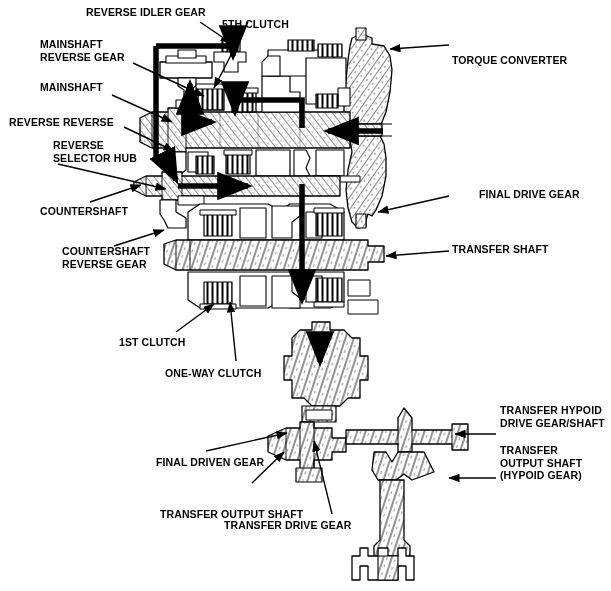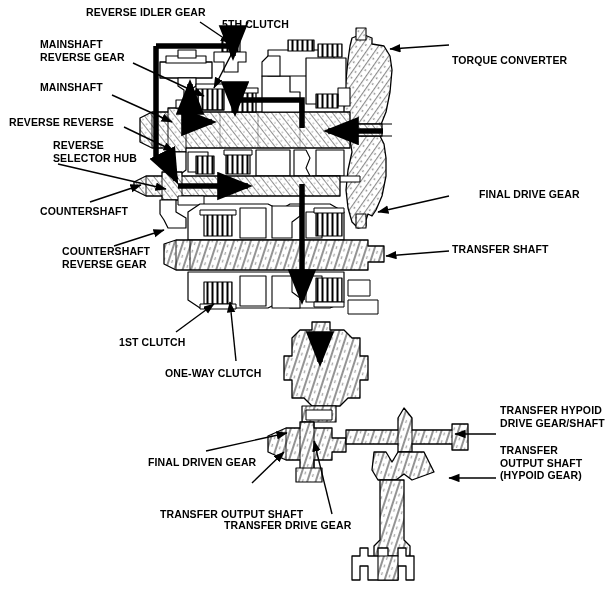--- a/index.html
+++ b/index.html
@@ -238,21 +238,21 @@
 SELECTOR HUB</div>
       <div class="lbl" style="left: 452px; top: 188px; padding-left: 27px;">FINAL DRIVE GEAR</div>
       <div class="lbl" style="left: 40px; top: 205px;">COUNTERSHAFT</div>
       <div class="lbl" style="left: 452px; top: 243px;">TRANSFER SHAFT</div>
       <div class="lbl" style="left: 62px; top: 245px;">COUNTERSHAFT
 REVERSE GEAR</div>
       <div class="lbl" style="left: 119px; top: 336px; text-align: right;">1ST CLUTCH</div>
       <div class="lbl" style="left: 158px; top: 367px; margin-left: 7px;">ONE-WAY CLUTCH</div>
       <div class="lbl" style="left: 500px; top: 404px;">TRANSFER HYPOID
 DRIVE GEAR/SHAFT</div>
-      <div class="lbl" style="left: 148px; top: 456px;">FINAL DRIVEN GEAR</div>
+      <div class="lbl" style="left: 156px; top: 456px;">FINAL DRIVEN GEAR</div>
       <div class="lbl" style="left: 500px; top: 444px;">TRANSFER
 OUTPUT SHAFT
 (HYPOID GEAR)</div>
       <div class="lbl" style="left: 160px; top: 488px; margin-top: 20px;">TRANSFER OUTPUT SHAFT</div>
       <div class="lbl" style="left: 224px; top: 519px;">TRANSFER DRIVE GEAR</div>
     </div>
 
 </div>
 
 </body></html>

